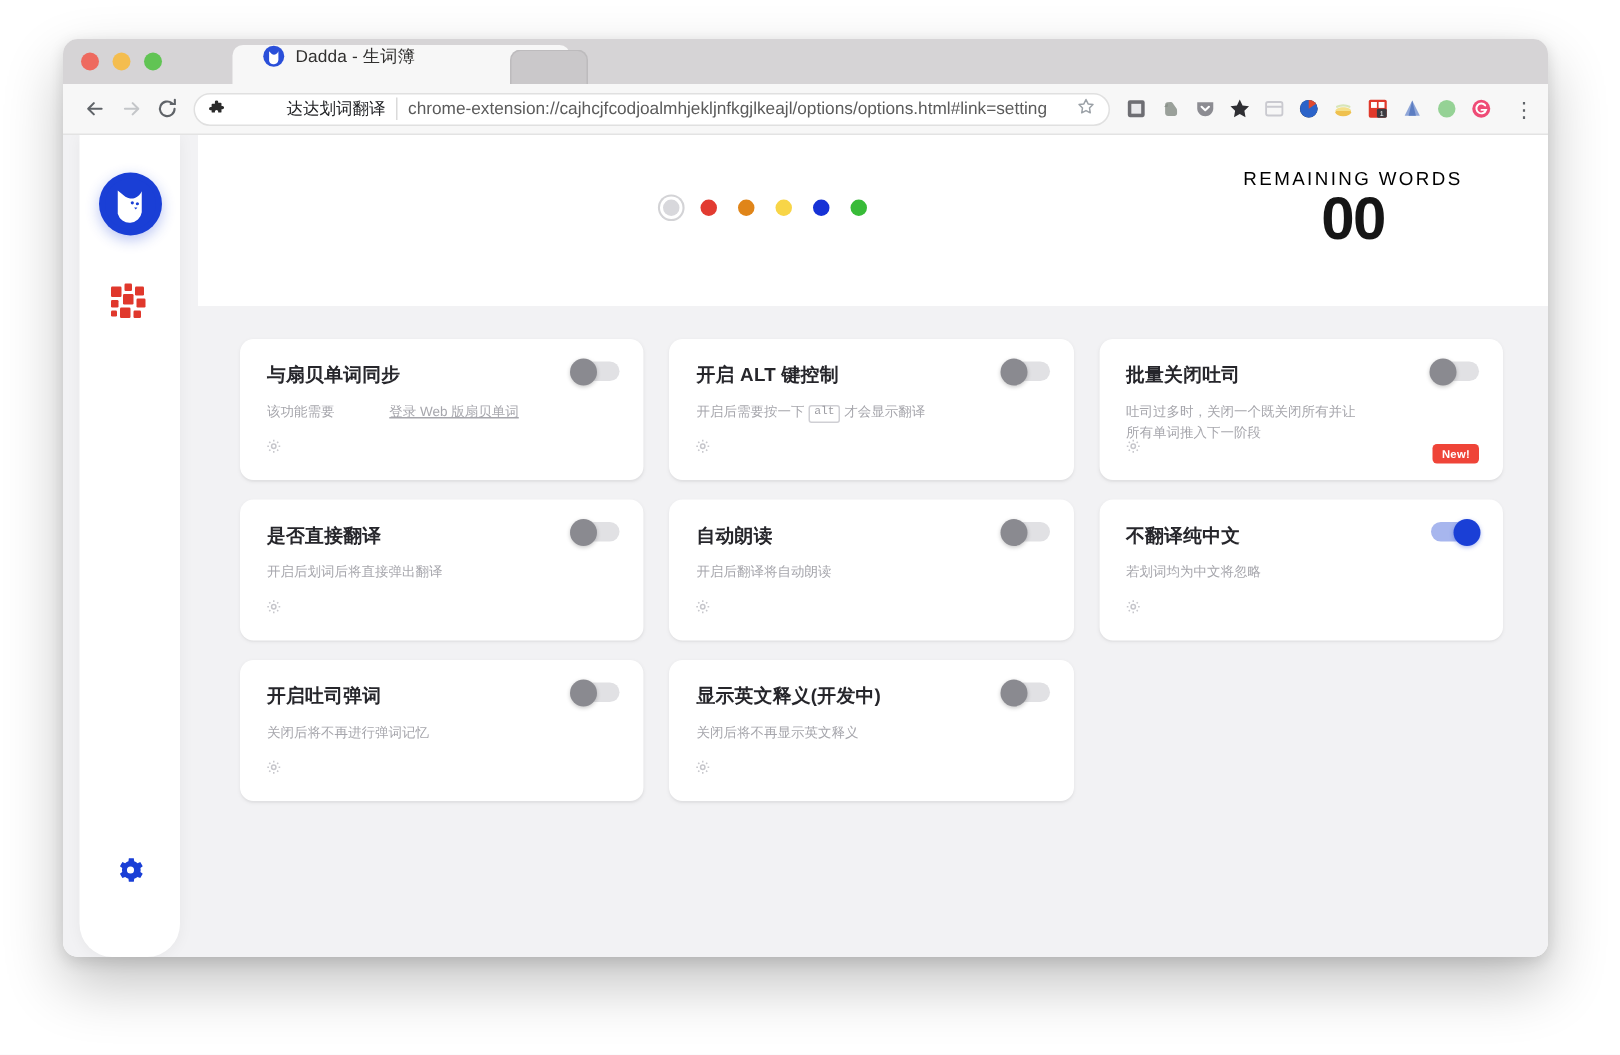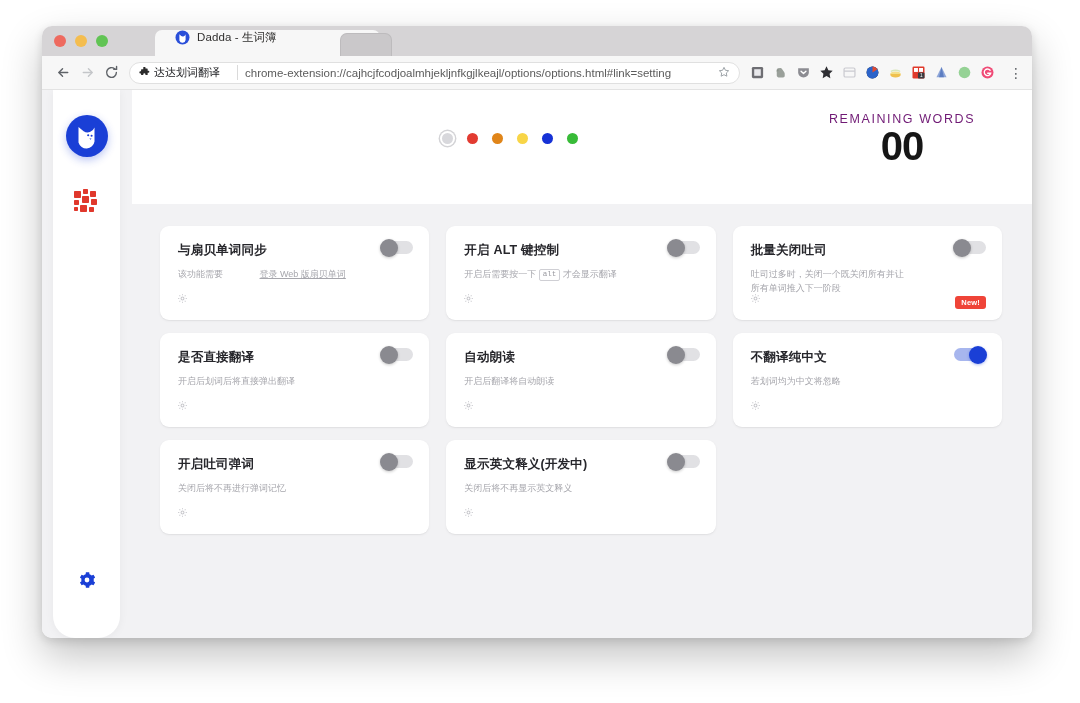--- a/index.html
+++ b/index.html
@@ -91,22 +91,23 @@
     margin: 0 8px 0 6px;
     background: #ffffff;
     border-radius: 11px;
     border: 1px solid #e0e0e0;
     display: flex; align-items: center;
     padding: 0 9px;
     overflow: hidden;
   }
   #ext-chip {
     display: flex; align-items: center; flex: 0 0 auto;
-    padding-right: 17px; margin-right: 7px;
+    padding-right: 7px; margin-right: 7px;
     border-right: 1px solid #dadada;
+    gap: 37px;
   }
   #ext-chip .puzzle { margin-right: 4px; display: block; }
   #ext-chip-label { font-size: 11px; color: #202124; white-space: nowrap; }
   #url-text {
     font-size: 11.5px; color: #5b5b5b;
     white-space: nowrap; overflow: hidden; text-overflow: clip;
     flex: 1 1 auto;
   }
   #star-icon { flex: 0 0 auto; color: #9aa0a6; margin-left: 6px; }
 
@@ -184,21 +185,21 @@
   .color-dot.selected {
     box-shadow: 0 0 0 2px #ffffff, 0 0 0 3.4px #d3d3d6;
   }
 
   #remaining-block {
     position: absolute; right: 30px; top: 22px;
     text-align: center;
     width: 200px;
   }
   #remaining-label {
-    font-size: 12.5px; color: #701a75;
+    font-size: 12.5px; color: #000000;
     letter-spacing: 1.6px;
   }
   #remaining-count {
     font-size: 40px; font-weight: bold; color: #161616;
     line-height: 1; letter-spacing: -1px;
   }
 
   
   #card-grid {
     padding: 22px 30px 0 28px;

